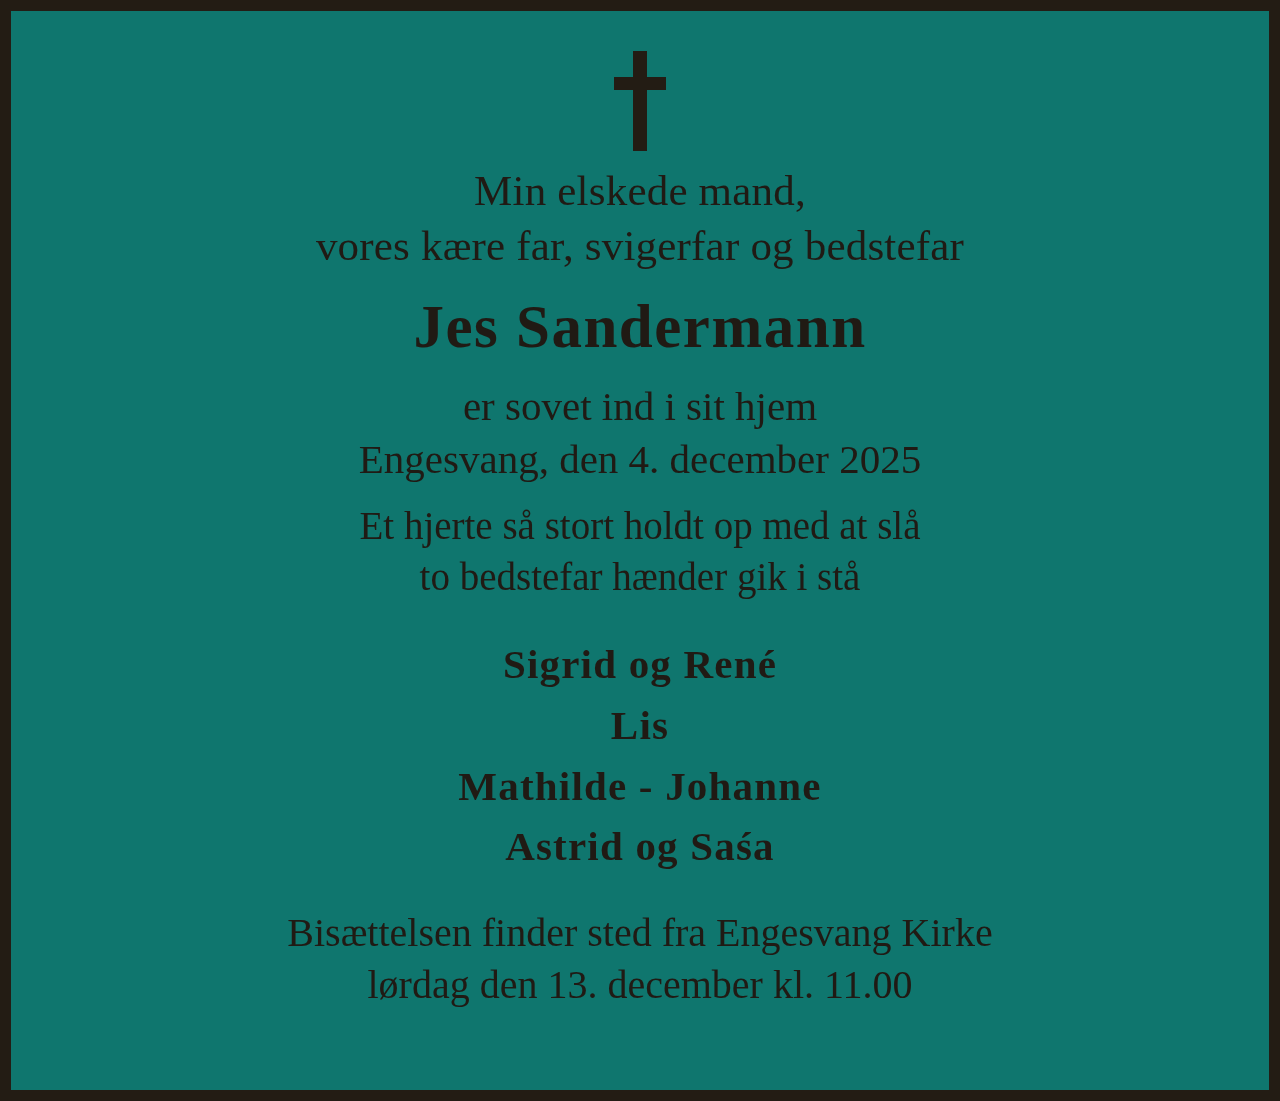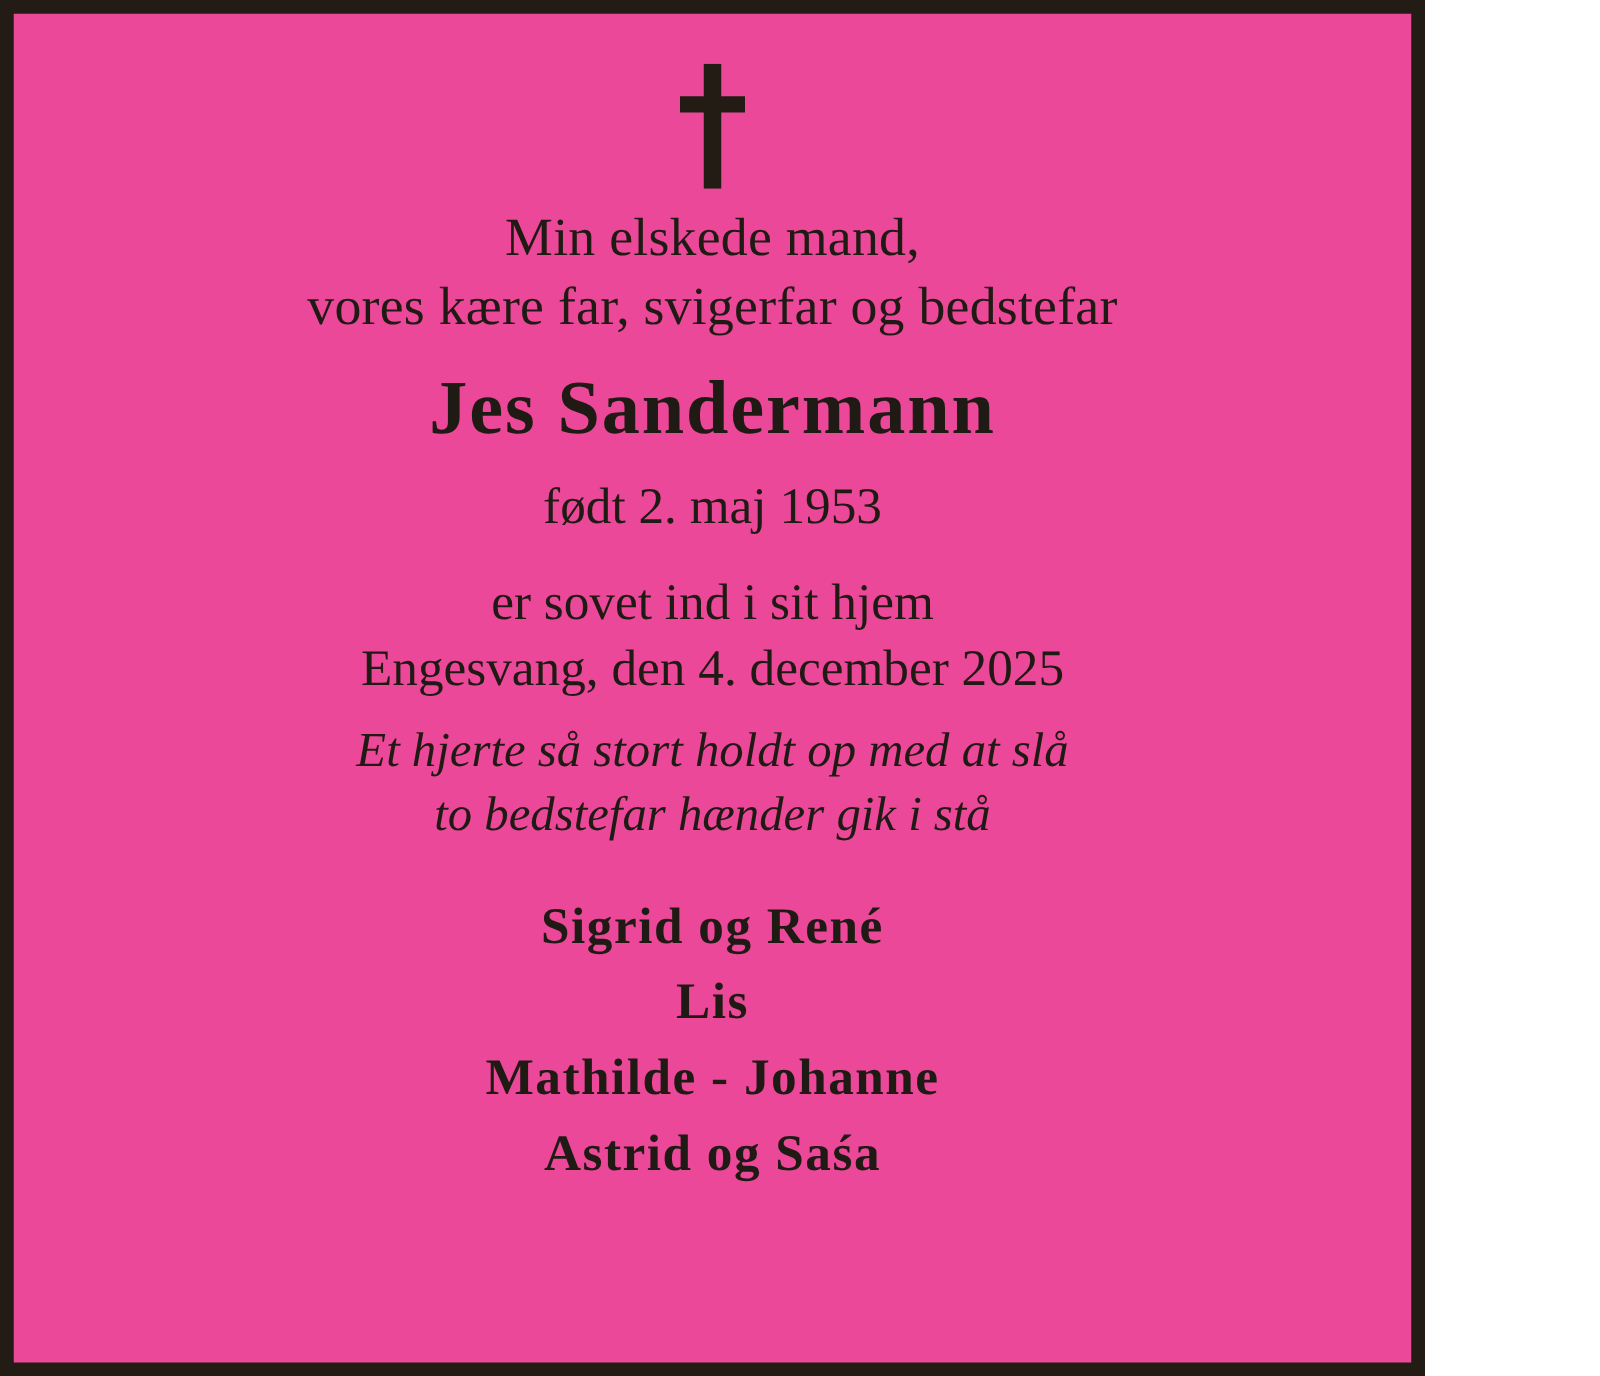--- a/index.html
+++ b/index.html
@@ -8,24 +8,24 @@
     background: #ffffff;
   }
   body {
     width: 1280px;
     height: 1101px;
     font-family: "Liberation Serif", serif;
     color: #201a14;
   }
   .notice {
     box-sizing: border-box;
-    width: 1140px;
+    width: 1280px;
     height: 1101px;
     border: 11px solid #231c14;
-    background: #ec4899;
+    background: #0f766e;
     padding: 34px 60px 22px 60px;
     text-align: center;
     display: flex;
     flex-direction: column;
     align-items: center;
   }
   .cross-wrap {
     margin: 6px 0 12px 0;
     line-height: 1;
   }
@@ -50,21 +50,20 @@
     margin: 0 0 26px 0;
     line-height: 1.2;
   }
   .passed {
     font-size: 41px;
     line-height: 1.28;
     margin: 0 0 10px 0;
   }
   .verse {
     font-size: 39px;
-    font-style: italic;
     line-height: 1.3;
     margin: 6px 0 22px 0;
   }
   .survivors {
     font-size: 41px;
     font-weight: bold;
     line-height: 1.48;
     letter-spacing: 1.2px;
     margin: 10px 0 20px 0;
   }
@@ -89,33 +88,36 @@
     </svg>
   </div>
 
   <div class="intro">
     <span class="line">Min elskede mand,</span>
     <span class="line">vores kære far, svigerfar og bedstefar</span>
   </div>
 
   <div class="name">Jes Sandermann</div>
 
-  <div class="born">født 2. maj 1953</div>
 
   <div class="passed">
     <span class="line">er sovet ind i sit hjem</span>
     <span class="line">Engesvang, den 4. december 2025</span>
   </div>
 
   <div class="verse">
     <span class="line">Et hjerte så stort holdt op med at slå</span>
     <span class="line">to bedstefar hænder gik i stå</span>
   </div>
 
   <div class="survivors">
     <span class="line">Sigrid og René</span>
     <span class="line">Lis</span>
     <span class="line">Mathilde - Johanne</span>
     <span class="line">Astrid og Saśa</span>
   </div>
 
+  <div class="funeral">
+    <span class="line">Bisættelsen finder sted fra Engesvang Kirke</span>
+    <span class="line">lørdag den 13. december kl. 11.00</span>
+  </div>
 
 </div>
 
 </body></html>

